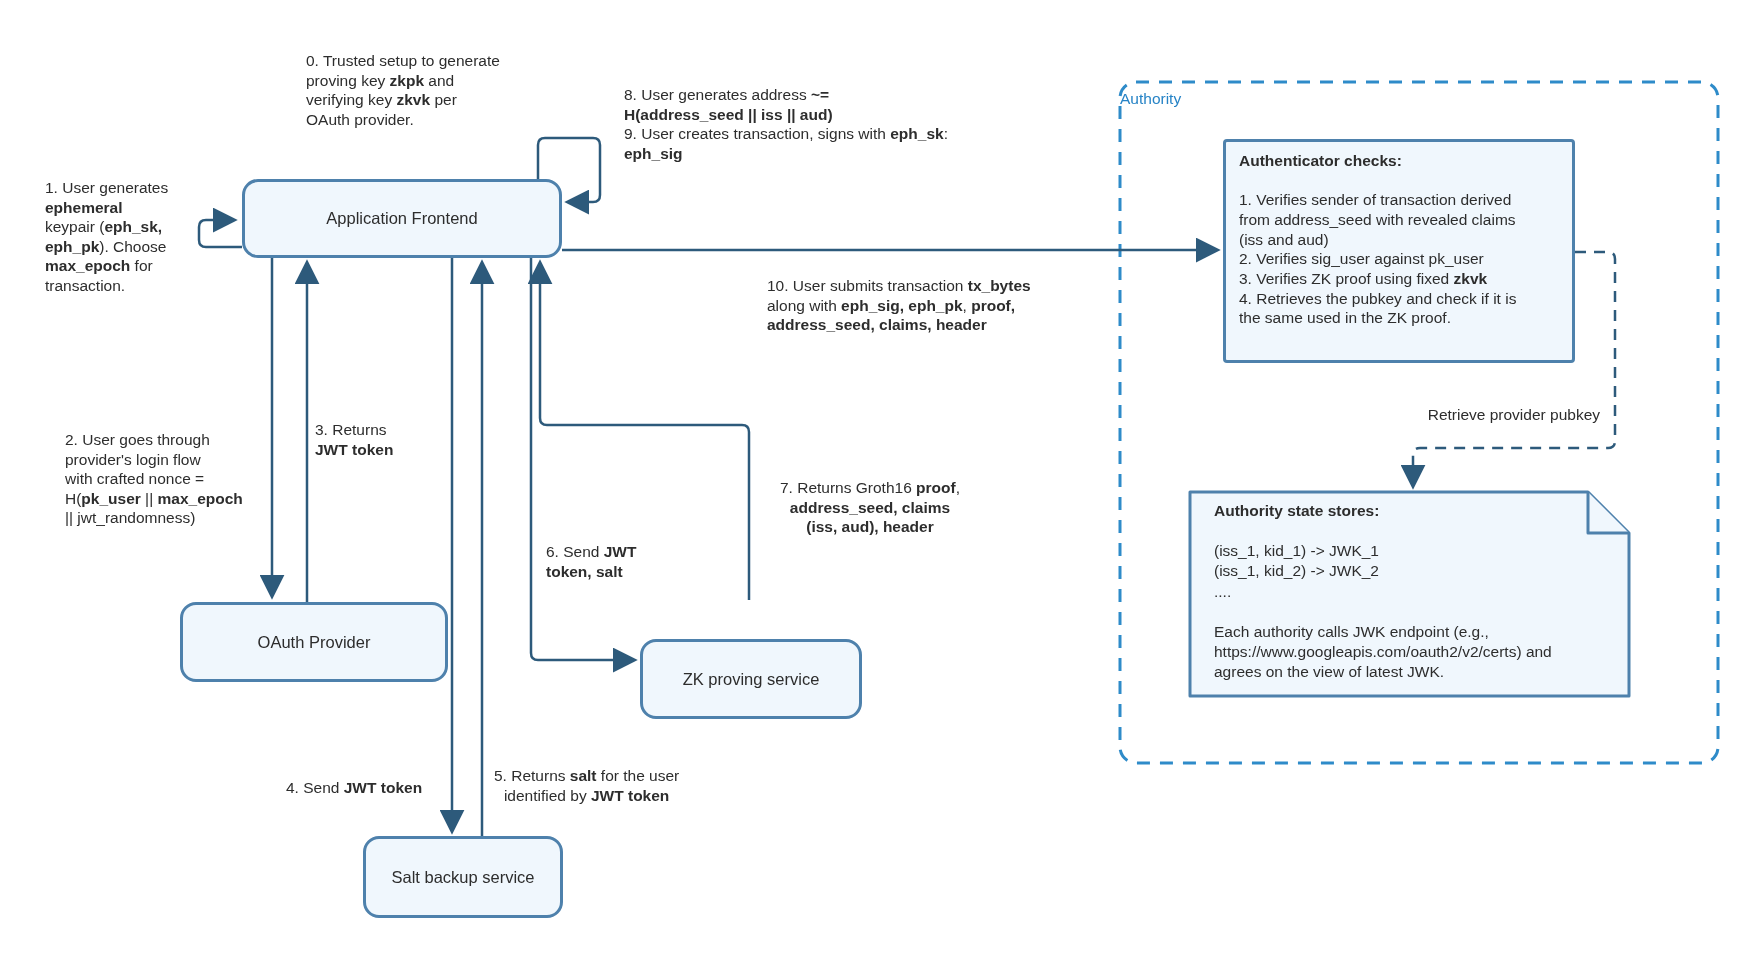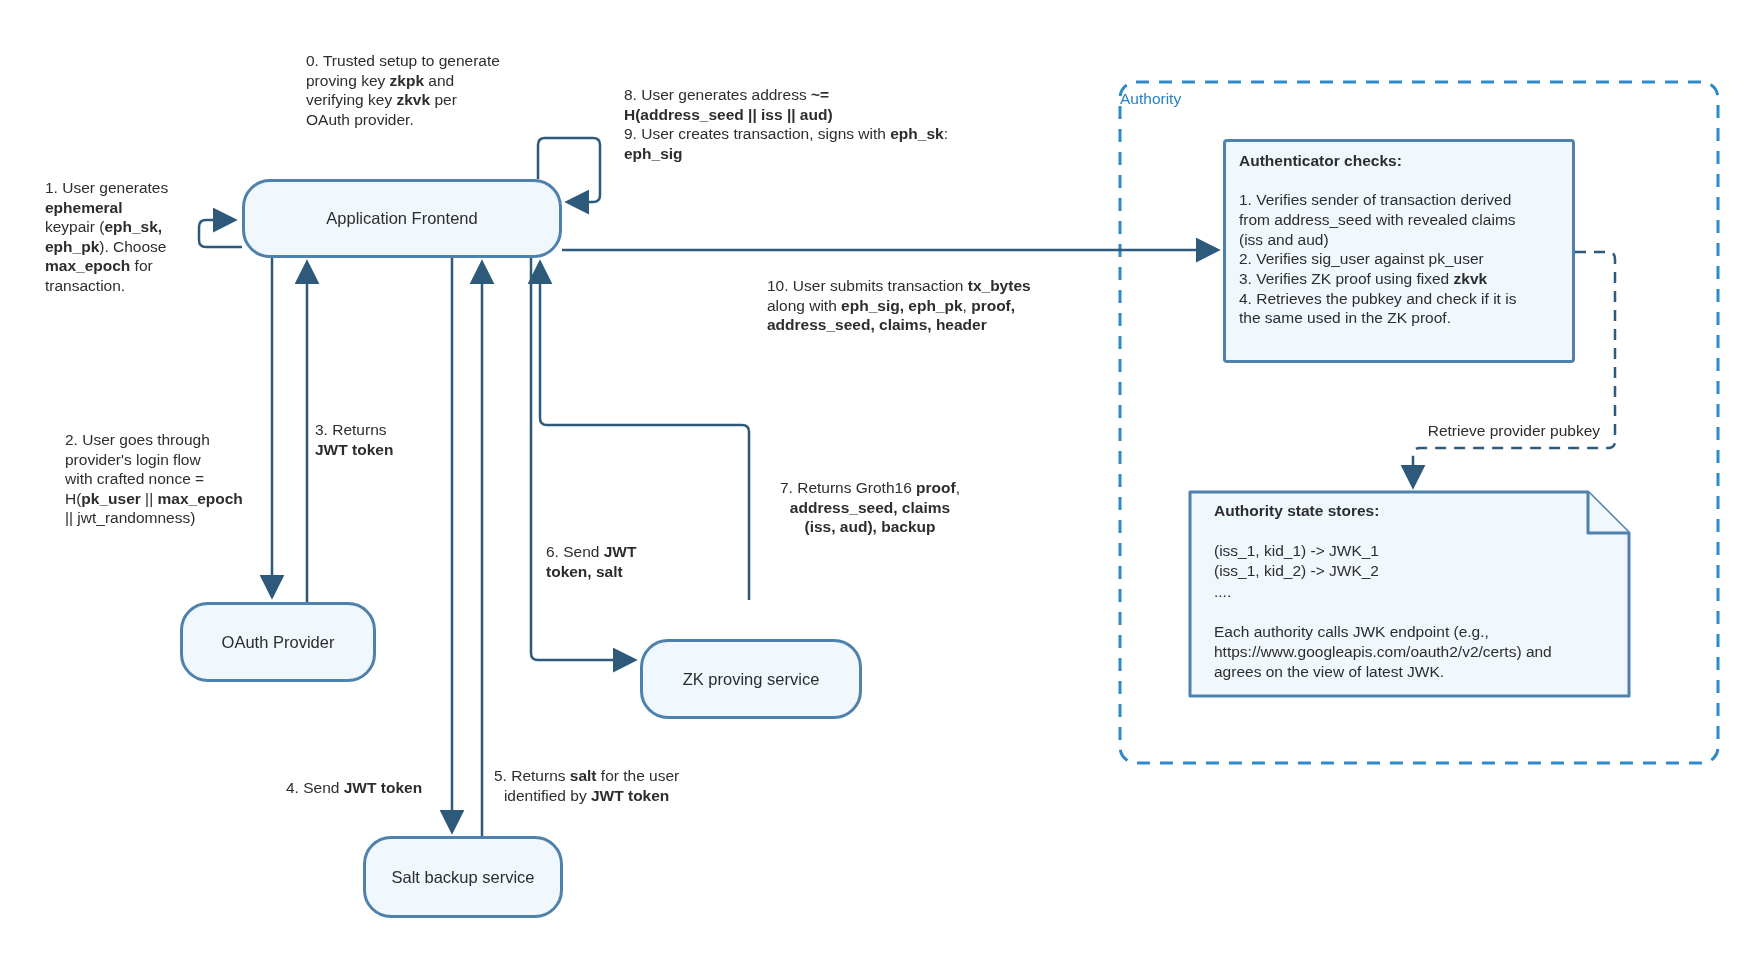--- a/index.html
+++ b/index.html
@@ -10,30 +10,30 @@
   }
   #wires{position:absolute;left:0;top:0;width:1760px;height:959px;}
   .conn{fill:none;stroke:var(--arrow,#2d5a7b);stroke-width:2.5;}
   .conn.dashed{stroke-dasharray:11 8;}
   .authority-rect{fill:none;stroke:var(--authority-border,#2e8bc9);stroke-width:3;stroke-dasharray:13 10;}
   .note-shape{fill:var(--node-fill,#f0f7fd);stroke:var(--node-stroke,#4e81ac);stroke-width:3;stroke-linejoin:round;}
   .arrowhead{fill:var(--arrow,#2d5a7b);}
   .node{
     position:absolute;display:flex;align-items:center;justify-content:center;
     background:var(--node-fill,#f0f7fd);border:3px solid var(--node-stroke,#4e81ac);
-    border-radius:28px;font-size:16.5px;text-align:center;box-sizing:border-box;
+    border-radius:16px;font-size:16.5px;text-align:center;box-sizing:border-box;
   }
   .panel{
     position:absolute;background:var(--node-fill,#f0f7fd);
     border:3px solid var(--node-stroke,#4e81ac);border-radius:4px;
     box-sizing:border-box;padding:9px 13px;font-size:15.5px;line-height:1.27;
   }
   .annot{position:absolute;font-size:15.5px;line-height:1.26;white-space:nowrap;}
   .center{text-align:center;}
-  .right{text-align:right;margin-top:16px;}
+  .right{text-align:right;}
   .authority-title{position:absolute;font-size:15.5px;color:var(--authority-label,#2683c6);text-align:left;}
   .notetext{position:absolute;font-size:15.5px;line-height:1.3;box-sizing:border-box;padding:9px 24px;}
   b{font-weight:bold;}
 </style>
 </head>
 <body>
 
 <div id="canvas">
 
   <svg id="wires" viewBox="0 0 1760 959">
@@ -68,21 +68,21 @@
 
     <path class="conn" marker-end="url(#arr)" d="M 749 600 L 749 432 Q 749 425 742 425 L 547 425 Q 540 425 540 418 L 540 263"></path>
 
     <path class="conn dashed" marker-end="url(#arr)" d="M 1575 252 L 1608 252 Q 1615 252 1615 259 L 1615 441 Q 1615 448 1608 448 L 1420 448 Q 1413 448 1413 455 L 1413 486"></path>
   </svg>
 
   <div class="node" style="left:242px;top:179px;width:320px;height:79px;">
     <span>Application Frontend</span>
   </div>
 
-  <div class="node" style="left:180px;top:602px;width:196px;height:80px;">
+  <div class="node" style="left:180px;top:602px;width:268px;height:80px;">
     <span>OAuth Provider</span>
   </div>
 
   <div class="node" style="left:640px;top:600px;width:222px;height:80px;margin-top:39px;">
     <span>ZK proving service</span>
   </div>
 
   <div class="node" style="left:363px;top:836px;width:200px;height:82px;">
     <span>Salt backup service</span>
   </div>
@@ -102,19 +102,19 @@
   <div class="annot" style="left:65px;top:430px;">2. User goes through<br>provider's login flow<br>with crafted nonce =<br>H(<b>pk_user</b> || <b>max_epoch</b><br>|| jwt_randomness)</div>
 
   <div class="annot" style="left:315px;top:420px;">3. Returns<br><b>JWT token</b></div>
 
   <div class="annot" style="left:286px;top:778px;">4. Send <b>JWT token</b></div>
 
   <div class="annot center" style="left:494px;top:766px;">5. Returns <b>salt</b> for the user<br>identified by <b>JWT token</b></div>
 
   <div class="annot" style="left:546px;top:542px;">6. Send <b>JWT</b><br><b>token, salt</b></div>
 
-  <div class="annot center" style="left:755px;top:478px;width:230px;">7. Returns Groth16 <b>proof</b>,<br><b>address_seed, claims</b><br><b>(iss, aud), backup</b></div>
+  <div class="annot center" style="left:755px;top:478px;width:230px;">7. Returns Groth16 <b>proof</b>,<br><b>address_seed, claims</b><br><b>(iss, aud), header</b></div>
 
   <div class="annot" style="left:624px;top:85px;">8. User generates address <b>~=</b><br><b>H(address_seed || iss || aud)</b><br>9. User creates transaction, signs with <b>eph_sk</b>:<br><b>eph_sig</b></div>
 
   <div class="annot" style="left:767px;top:276px;">10. User submits transaction <b>tx_bytes</b><br>along with <b>eph_sig, eph_pk</b>, <b>proof,</b><br><b>address_seed, claims, header</b></div>
 
 </div>
 
 </body></html>

